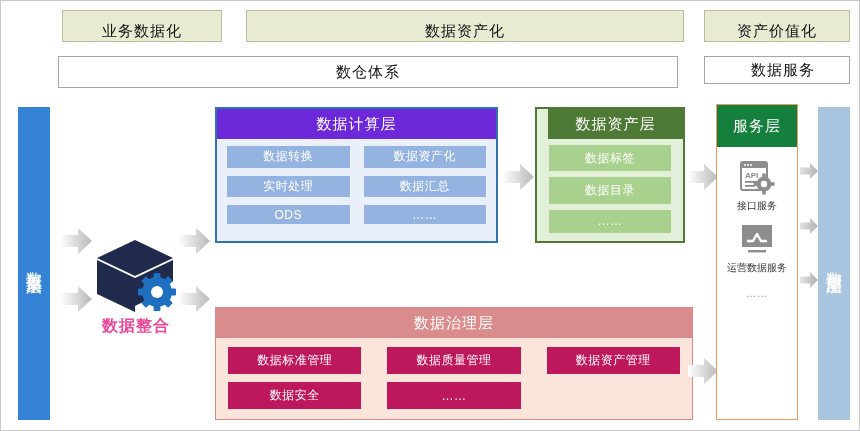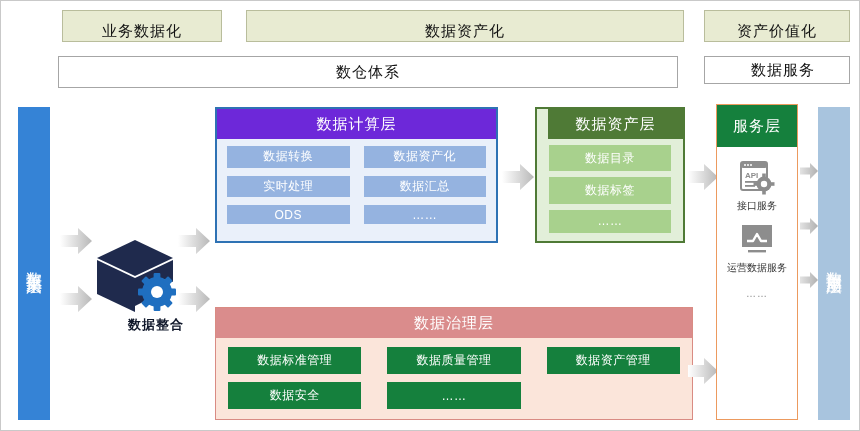--- a/index.html
+++ b/index.html
@@ -68,21 +68,21 @@
   #asset-layer .panel-hd { background:#4f7a36; }
   #asset-layer .panel-bd { top:30px; padding:6px 12px 8px 12px; }
   #asset-layer .grid { grid-template-columns:1fr; gap:6px; }
   #asset-layer .cell { background:#a8d18d; }
 
   
   #governance-layer { border:1px solid #d98b83; background:#fbe5da; }
   #governance-layer .panel-hd { background:#da8c8c; }
   #governance-layer .panel-bd { top:30px; padding:9px 12px 10px 12px; }
   #governance-layer .grid { grid-template-columns:1fr 1fr 1fr; gap:8px 26px; }
-  #governance-layer .cell { background:#15803d; }
+  #governance-layer .cell { background:#be185d; }
 
   
   #service-layer { border:1px solid #ec9a5e; background:#ffffff; }
   #service-layer .panel-hd { background:#15803d; height:42px; font-size:15px; }
   #service-layer .panel-bd {
     top:42px; padding:12px 6px;
     display:flex; flex-direction:column; align-items:center; gap:2px;
   }
   .svc-icon { width:36px; height:36px; }
   .svc-label {
@@ -91,22 +91,22 @@
   }
   .svc-dots { font-size:10px; color:#8a8a8a; letter-spacing:1px; margin-top:6px; }
 
   
   .arrow { position:absolute; }
   .arrow svg { display:block; width:100%; height:100%; }
 
   
   #integration { position:absolute; text-align:center; }
   #integration .caption {
-    font-size:13px; font-weight:bold; color:#0f172a;
-    margin-top:2px; letter-spacing:1px;text-align:right;
+    font-size:16px; font-weight:bold; color:#ec4899;
+    margin-top:2px; letter-spacing:1px;
   }
   #outer-frame {
     position:absolute; left:0; top:0; width:860px; height:431px;
     border:1px solid #c9c9c9; pointer-events:none;
   }
 </style>
 </head>
 <body>
 
 <div id="canvas">
@@ -230,22 +230,22 @@
       </linearGradient>
         </defs>
       <path d="M0,7 L18,7 L18,0 L32,13 L18,26 L18,19 L0,19 Z" fill="url(#ga5)"></path>
     </svg>
   </div>
 
   <div class="panel" id="asset-layer" style="left:535px;top:107px;width:150px;height:136px;">
     <div class="panel-hd">数据资产层</div>
     <div class="panel-bd">
       <div class="grid">
+        <div class="cell">数据标签</div>
         <div class="cell">数据目录</div>
-        <div class="cell">数据标签</div>
         <div class="cell">……</div>
       </div>
     </div>
   </div>
 
   <div class="arrow" style="left:688px;top:164px;width:30px;height:26px;">
     <svg viewBox="0 0 30 26" preserveAspectRatio="none">
       <defs>
           <linearGradient id="ga6" x1="0" y1="0" x2="1" y2="0">
         <stop offset="0" stop-color="#ffffff"></stop>

